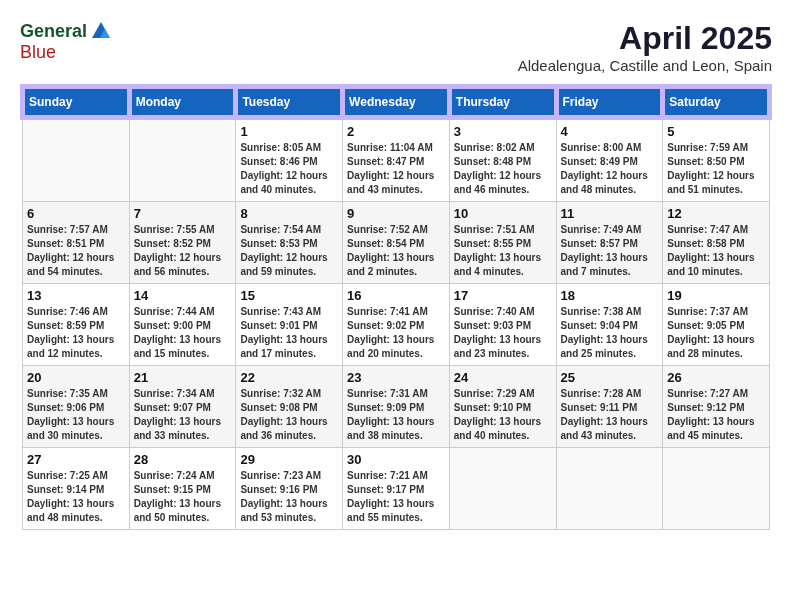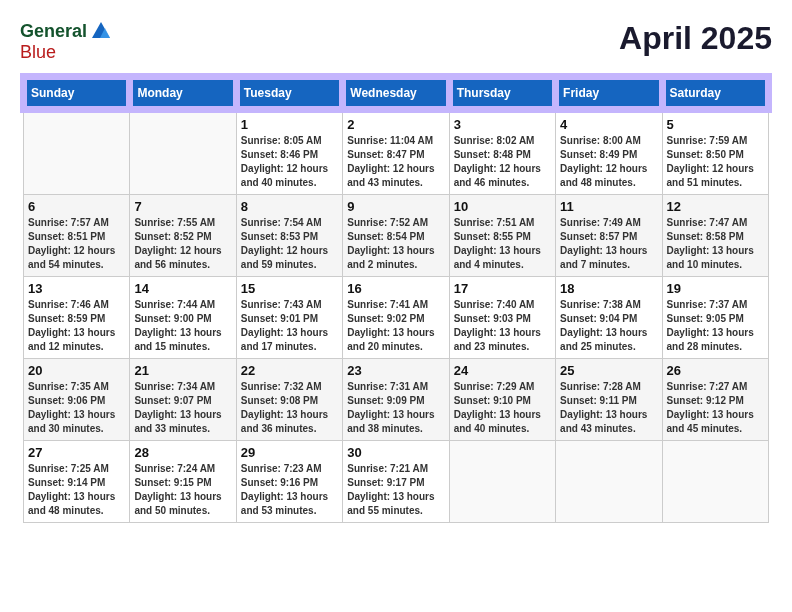--- a/index.html
+++ b/index.html
@@ -43,21 +43,21 @@
       border-collapse: collapse;
       font-size: 11px;
     }
     .calendar th {
       background-color: #1565c0;
       color: #fff;
       padding: 6px 4px;
       text-align: left;
       font-size: 12px;
       font-weight: bold;
-      border: 7px solid #c4b5fd;
+      border: 5px solid #c4b5fd;
     }
     .calendar td {
       border: 1px solid #ccc;
       vertical-align: top;
       padding: 4px;
       width: calc(100% / 7);
       height: 80px;
       color: #222;
       background: #fff;
     }
@@ -91,20 +91,21 @@
         <polygon points="11,2 20,18 2,18" fill="#1565c0"></polygon>
         <polygon points="15,8 20,18 10,18" fill="#42a5f5" opacity="0.7"></polygon>
       </svg>
     </div>
     <div>
       <span style="font-size:18px;font-weight:normal;color:#b91c1c;">Blue</span>
     </div>
   </div>
   <div class="title-block">
     <div class="month-title">April 2025</div>
+    <div class="location">Aldealengua, Castille and Leon, Spain</div>
   </div>
 </div>
 
 <table class="calendar">
   <thead>
     <tr>
     <th>Sunday</th>
         <th>Monday</th>
         <th>Tuesday</th>
         <th>Wednesday</th>

